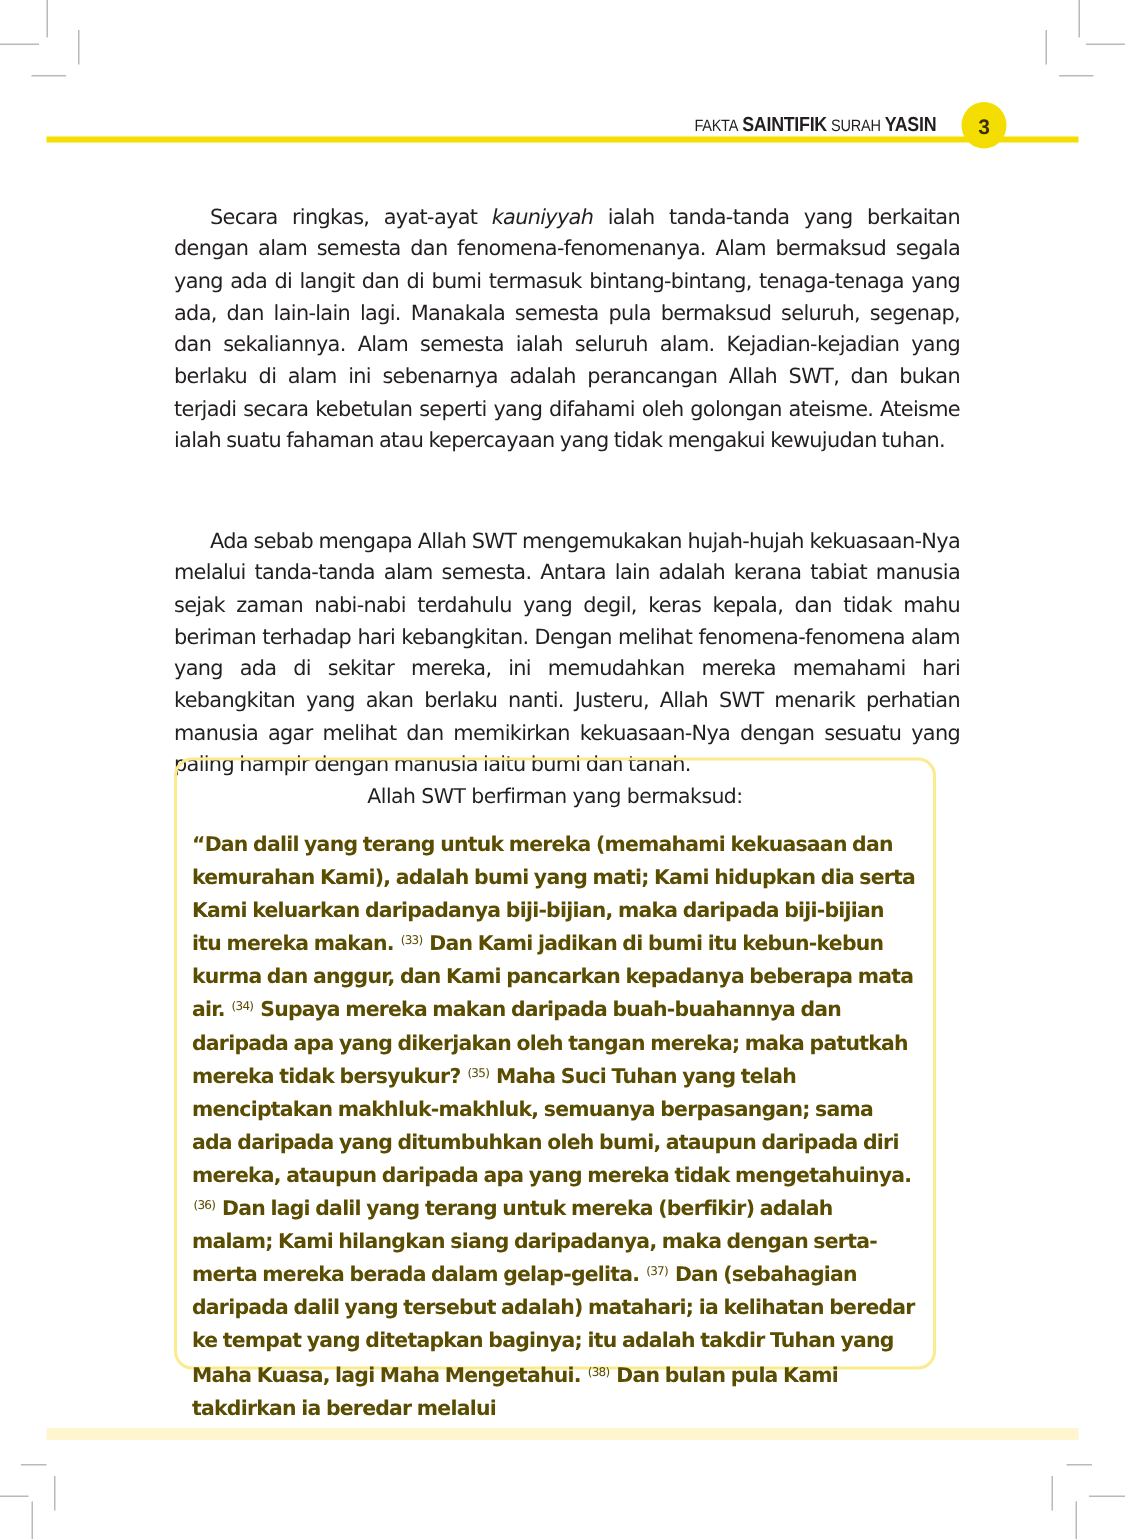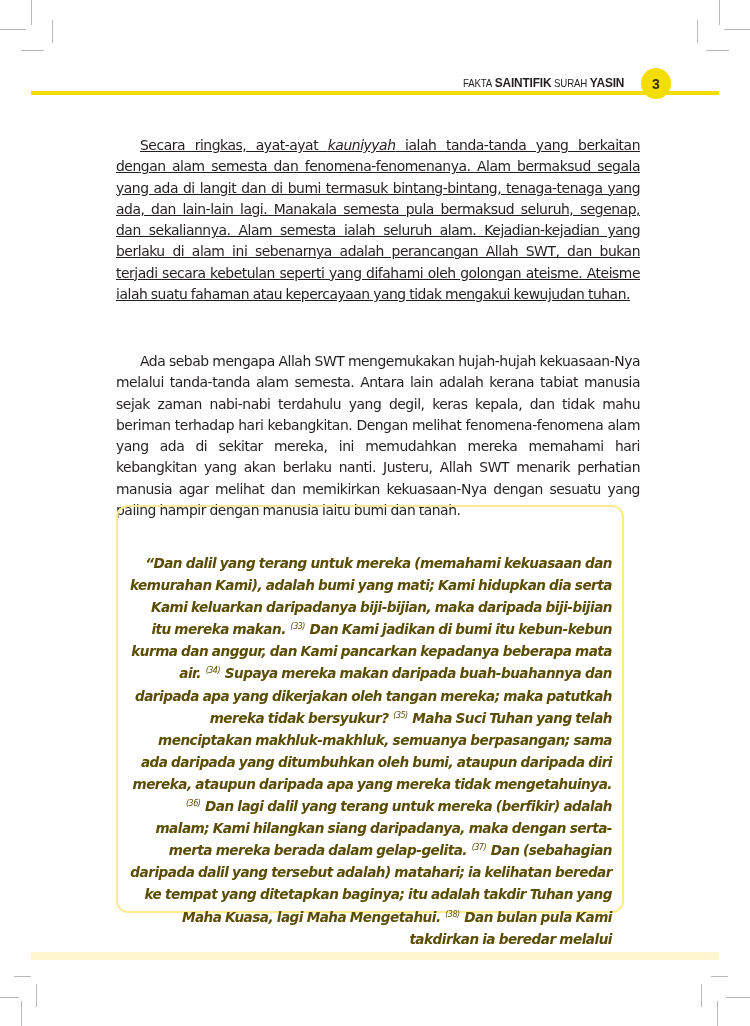--- a/index.html
+++ b/index.html
@@ -18,30 +18,30 @@
     .running-head .light { font-weight:normal; font-size:11px; }
     .running-head .bold { font-weight:bold; font-size:13.5px; }
     .page-badge { position:absolute; left:641px; top:68px; width:30px; height:31px; border-radius:50%;
                   background:#f4dd00; display:flex; align-items:center; justify-content:center;
                   font-family:"Liberation Sans", sans-serif; font-weight:bold; font-size:14px; color:#3a3000; }
 
     
     .body-text { position:absolute; left:116px; width:524px; font-size:13.9px; line-height:21.3px;
                  text-align:justify; font-family:"DejaVu Sans", sans-serif; letter-spacing:-0.45px; word-spacing:-0.5px; }
     .body-text p { margin:0; text-indent:24px; }
-    .p1 { top:135px;text-decoration:underline; }
+    .p1 { top:135px; }
     .p2 { top:320px;margin-top:31px; }
 
     
     .quote-box { position:absolute; left:116px; top:505px; width:508px; height:408px;
                  border:2px solid #fbeb8e; border-radius:12px; box-sizing:border-box; }
     .quote-intro { position:absolute; left:0; right:0; top:16px; text-align:center; font-size:13.6px;
                    color:#231f20; letter-spacing:-0.35px; }
-    .quote-text { position:absolute; left:10px; right:10px; top:45px; text-align:right;
-                  font-size:13.6px; line-height:22.1px; font-style:italic; font-weight:bold;
+    .quote-text { position:absolute; left:10px; right:10px; top:45px; text-align:left;
+                  font-size:13.6px; line-height:22.1px; font-weight:bold;
                   color:#5a4c00; letter-spacing:-0.5px; word-spacing:-0.6px; }
     .quote-text .ref { font-size:8px; font-weight:normal; vertical-align:top; position:relative; top:-2px; margin:0 1px; }
 
     
     .footer-rule { position:absolute; left:31px; top:952px; width:688px; height:8px; background:#fff6cf; }
   </style>
 </head>
 <body>
 
 <div class="crop v" style="left:31px;top:0;height:25px;"></div>
@@ -75,20 +75,21 @@
 
 <div class="body-text p1">
   <p><span>Secara ringkas, ayat-ayat </span><i>kauniyyah</i><span> ialah tanda-tanda yang berkaitan dengan alam semesta dan fenomena-fenomenanya. Alam bermaksud segala yang ada di langit dan di bumi termasuk bintang-bintang, tenaga-tenaga yang ada, dan lain-lain lagi. Manakala semesta pula bermaksud seluruh, segenap, dan sekaliannya. Alam semesta ialah seluruh alam. Kejadian-kejadian yang berlaku di alam ini sebenarnya adalah perancangan Allah SWT, dan bukan terjadi secara kebetulan seperti yang difahami oleh golongan ateisme. Ateisme ialah suatu fahaman atau kepercayaan yang tidak mengakui kewujudan tuhan.</span></p>
 </div>
 
 <div class="body-text p2">
   <p>Ada sebab mengapa Allah SWT mengemukakan hujah-hujah kekuasaan-Nya melalui tanda-tanda alam semesta. Antara lain adalah kerana tabiat manusia sejak zaman nabi-nabi terdahulu yang degil, keras kepala, dan tidak mahu beriman terhadap hari kebangkitan. Dengan melihat fenomena-fenomena alam yang ada di sekitar mereka, ini memudahkan mereka memahami hari kebangkitan yang akan berlaku nanti. Justeru, Allah SWT menarik perhatian manusia agar melihat dan memikirkan kekuasaan-Nya dengan sesuatu yang paling hampir dengan manusia iaitu bumi dan tanah.</p>
 </div>
 
 <div class="quote-box">
+  <div class="quote-intro">Allah SWT berfirman yang bermaksud:</div>
   <div class="quote-text">
     <span>“Dan dalil yang terang untuk mereka (memahami kekuasaan dan kemurahan Kami), adalah bumi yang mati; Kami hidupkan dia serta Kami keluarkan daripadanya biji-bijian, maka daripada biji-bijian itu mereka makan.</span>
     <span class="ref">(33)</span>
     <span>Dan Kami jadikan di bumi itu kebun-kebun kurma dan anggur, dan Kami pancarkan kepadanya beberapa mata air.</span>
     <span class="ref">(34)</span>
     <span>Supaya mereka makan daripada buah-buahannya dan daripada apa yang dikerjakan oleh tangan mereka; maka patutkah mereka tidak bersyukur?</span>
     <span class="ref">(35)</span>
     <span>Maha Suci Tuhan yang telah menciptakan makhluk-makhluk, semuanya berpasangan; sama ada daripada yang ditumbuhkan oleh bumi, ataupun daripada diri mereka, ataupun daripada apa yang mereka tidak mengetahuinya.</span>
     <span class="ref">(36)</span>
     <span>Dan lagi dalil yang terang untuk mereka (berfikir) adalah malam; Kami hilangkan siang daripadanya, maka dengan serta-merta mereka berada dalam gelap-gelita.</span>

